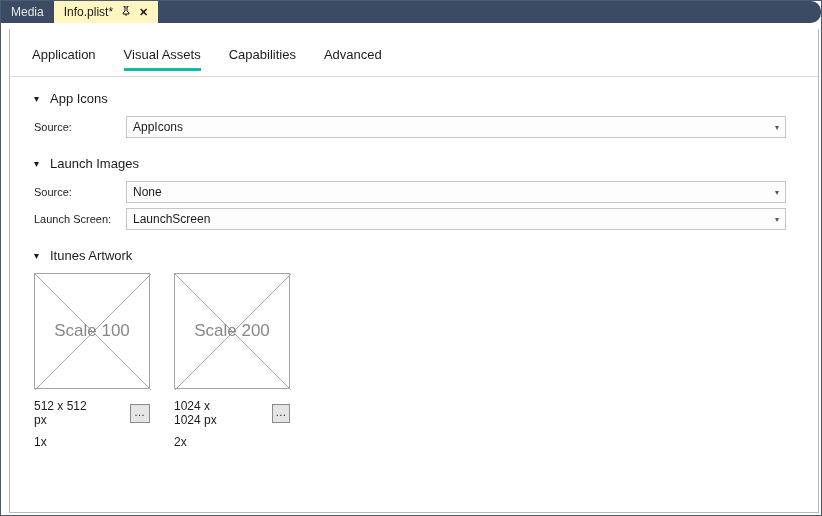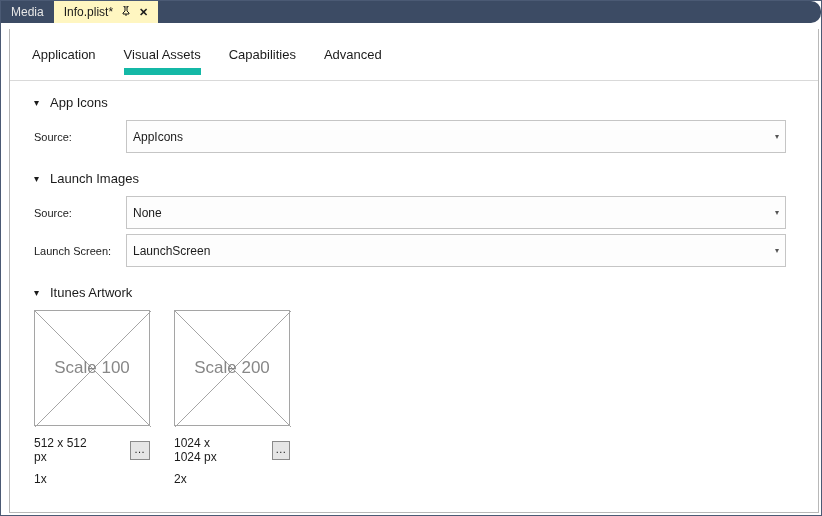--- a/index.html
+++ b/index.html
@@ -56,21 +56,21 @@
     border-bottom: 1px solid #d9d9d9;
     text-align: center;
   }
   .subtab {
     font-size: 13px;
     color: #1b1b1b;
     padding-bottom: 6px;
     cursor: pointer;
   }
   .subtab.active {
-    border-bottom: 7px solid #14b8a6;
+    border-bottom: 3px solid #14b8a6;
     margin-bottom: -1px;
   }
   .panel {
     padding: 14px 24px 0 24px;
   }
   .section {
     margin-bottom: 18px;
   }
   .sect-head {
     display: flex;
@@ -93,21 +93,21 @@
   }
   .lbl {
     width: 92px;
     font-size: 11px;
     color: #1b1b1b;
     text-align: left;
     padding-left: 0;
   }
   .dd {
     flex: 1;
-    height: 33px;
+    height: 22px;
     border: 1px solid #c5c5c5;
     background: #fdfdfd;
     display: flex;
     align-items: center;
     justify-content: space-between;
     padding: 0 6px;
     font-size: 12px;
     cursor: pointer;
     margin-right: 8px;
   }

